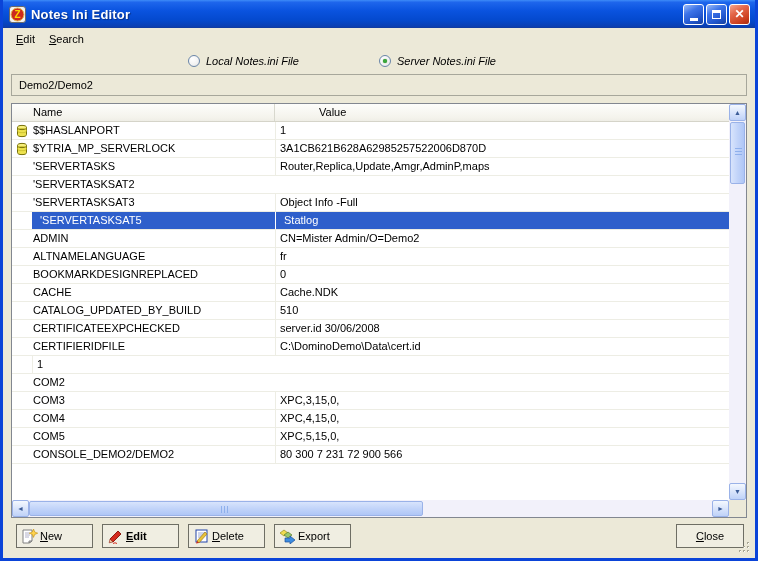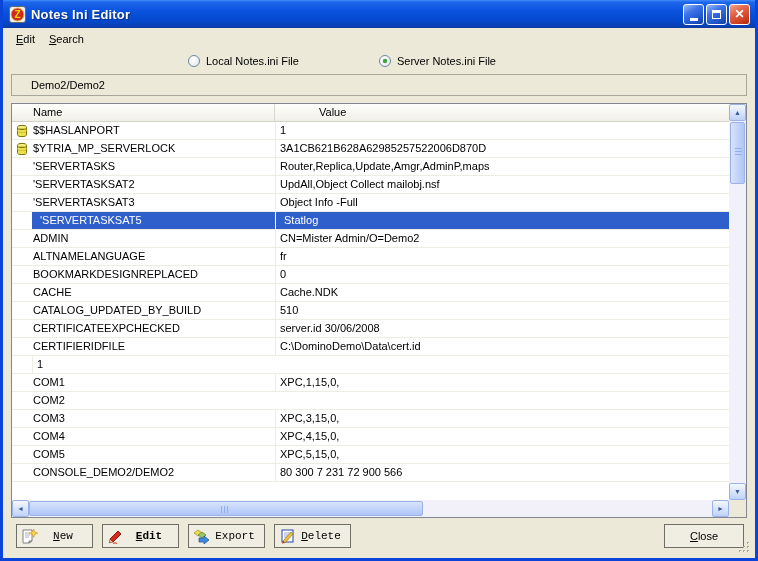--- a/index.html
+++ b/index.html
@@ -24,31 +24,31 @@
   .glyph-max { width:9px; height:9px; border:1px solid #fff; border-top:3px solid #fff; }
   .glyph-x   { color:#fff; font-weight:bold; font-size:12px; line-height:1; }
 
   
   .menubar { height:22px; display:flex; align-items:center; padding-left:6px; }
   .menu-item { padding:2px 7px; cursor:default; }
   .accel { display:inline-block; }
   .accel::first-letter { text-decoration:underline; }
 
   
-  .radio-row { height:22px; display:flex; align-items:center; padding-left:185px; gap:80px; }
+  .radio-row { height:22px; display:flex; align-items:center; padding-left:185px; gap:80px;font-style:italic; }
   .radio-group { display:flex; align-items:center; gap:6px; cursor:default; }
   .radio { width:12px; height:12px; border-radius:50%; border:1px solid #6A86A8;
     background:radial-gradient(circle at 35% 30%, #FFFFFF 0%, #F2F2F2 60%, #DCDCDC 100%);
     position:relative; flex:0 0 auto; }
   .radio-group.checked .radio::after { content:""; position:absolute; left:3px; top:3px;
     width:4px; height:4px; border-radius:50%; background:#3CA83C; box-shadow:0 0 1px #1E7A1E; }
 
   
   .server-box { margin:2px 8px 0 8px; height:22px; border:1px solid #A7A79B;
-    background:#ECE9D8; line-height:20px; padding-left:19px; }
+    background:#ECE9D8; line-height:20px; padding-left:7px; }
 
   
   .table { position:relative; margin:7px 8px 0 8px; height:415px;
     border:1px solid #828790; background:#fff; overflow:hidden; }
   .thead { height:18px; margin-right:17px; display:flex;
     background:linear-gradient(180deg,#FDFDFB 0%,#F4F3EC 80%,#EFEEE6 100%);
     border-bottom:1px solid #D5D4C9; }
   .th { line-height:17px; color:#000; }
   .th-name { width:263px; padding-left:21px; border-right:1px solid #D8D8CE; }
   .th-value { flex:1; padding-left:4px;margin-left:40px; }
@@ -80,23 +80,23 @@
     background:linear-gradient(180deg,#D8E4FC 0%,#C2D4F9 50%,#AFC6F6 100%); }
   .hthumb::after { content:""; position:absolute; top:4px; left:50%; margin-left:-5px; height:7px; width:9px;
     background:repeating-linear-gradient(90deg,#8FB0EC 0 1px,transparent 1px 3px); }
 
   
   .btnbar { margin:6px 11px 0 13px; display:flex; gap:9px; align-items:center; }
   .btn { height:24px; border:1px solid #6E6E64; background:#F0EEE2;
     display:flex; align-items:center; cursor:default; }
   .btn-std { width:77px; }
   .bicon { width:17px; height:16px; margin:0 2px 0 4px; flex:0 0 auto; }
-  .blabel { flex:1; text-align:center; padding-right:6px;font-family:Liberation Mono, monospace; }
+  .blabel { flex:1; padding-right:6px; }
   .bold-label { font-weight:bold; }
-  .btn-close { width:80px; margin-left:auto; justify-content:center;text-align:center; }
+  .btn-close { width:68px; margin-left:auto; justify-content:center;text-align:center; }
 
   .grip { position:absolute; right:4px; bottom:4px; }
 </style>
 </head>
 <body>
 
 <div class="window">
 
   <div class="titlebar">
     <svg class="app-icon" viewBox="0 0 17 17">
@@ -167,21 +167,20 @@
     <span class="cell-value">3A1CB621B628A62985257522006D870D</span>
   </div>
         <div class="trow">
     <span class="cell-icon"></span>
     <span class="cell-name">'SERVERTASKS</span>
     <span class="cell-value">Router,Replica,Update,Amgr,AdminP,maps</span>
   </div>
         <div class="trow">
     <span class="cell-icon"></span>
     <span class="cell-name">'SERVERTASKSAT2</span>
-    <span class="cell-value">UpdAll,Object Collect mailobj.nsf</span>
   </div>
         <div class="trow">
     <span class="cell-icon"></span>
     <span class="cell-name">'SERVERTASKSAT3</span>
     <span class="cell-value">Object Info -Full</span>
   </div>
         <div class="trow selected">
     <span class="cell-icon"></span>
     <span class="cell-name">'SERVERTASKSAT5</span>
     <span class="cell-value">Statlog</span>
@@ -217,25 +216,20 @@
     <span class="cell-value">server.id 30/06/2008</span>
   </div>
         <div class="trow">
     <span class="cell-icon"></span>
     <span class="cell-name">CERTIFIERIDFILE</span>
     <span class="cell-value">C:\DominoDemo\Data\cert.id</span>
   </div>
         <div class="trow">
     <span class="cell-icon"></span>
     <span class="cell-value">1</span>
-  </div>
-        <div class="trow">
-    <span class="cell-icon"></span>
-    <span class="cell-name">COM1</span>
-    <span class="cell-value">XPC,1,15,0,</span>
   </div>
         <div class="trow">
     <span class="cell-icon"></span>
     <span class="cell-name">COM2</span>
   </div>
         <div class="trow">
     <span class="cell-icon"></span>
     <span class="cell-name">COM3</span>
     <span class="cell-value">XPC,3,15,0,</span>
   </div>
@@ -282,34 +276,34 @@
     <div class="btn btn-std">
       <svg class="bicon" viewBox="0 0 17 16">
         <path d="M3 11 L11 3 L14 6 L6 14 Z" fill="#D42B1E" stroke="#8E1B10"></path>
         <path d="M3 11 L6 14 L2.2 14.8 Z" fill="#F0C9A0" stroke="#8E1B10" stroke-width="0.6"></path>
         <path d="M6 15.5 q2 -1.5 4 0" stroke="#D42B1E" stroke-width="1" fill="none"></path>
       </svg>
       <span class="blabel accel bold-label">Edit</span>
     </div>
     <div class="btn btn-std">
       <svg class="bicon" viewBox="0 0 17 16">
-        <path d="M5 2 l4 3 -4 3 -4 -3 z" fill="#F0DC50" stroke="#9A8A1E" stroke-width="0.7"></path>
-        <path d="M9 4 l4 3 -4 3 -4 -3 z" fill="#9AC86A" stroke="#5A7A2E" stroke-width="0.7"></path>
-        <path d="M6 10 h5 v-2 l5 4 -5 4 v-2 h-5 z" fill="#3C8CE0" stroke="#1E4E9A" stroke-width="0.7"></path>
-      </svg>
-      <span class="blabel">Export</span>
-    </div>
-    <div class="btn btn-std">
-      <svg class="bicon" viewBox="0 0 17 16">
         <rect x="3" y="2" width="11" height="12" fill="#FFFFFF" stroke="#2244AA"></rect>
         <path d="M5 5 h7 M5 7 h7 M5 9 h5" stroke="#9AA8D8" stroke-width="1"></path>
         <path d="M4 13 L12 4 L14 6 L6 15 Z" fill="#E8C23A" stroke="#8E6B10" stroke-width="0.6"></path>
         <path d="M4 13 L6 15 L3 15.6 Z" fill="#D42B1E"></path>
       </svg>
       <span class="blabel accel">Delete</span>
+    </div>
+    <div class="btn btn-std">
+      <svg class="bicon" viewBox="0 0 17 16">
+        <path d="M5 2 l4 3 -4 3 -4 -3 z" fill="#F0DC50" stroke="#9A8A1E" stroke-width="0.7"></path>
+        <path d="M9 4 l4 3 -4 3 -4 -3 z" fill="#9AC86A" stroke="#5A7A2E" stroke-width="0.7"></path>
+        <path d="M6 10 h5 v-2 l5 4 -5 4 v-2 h-5 z" fill="#3C8CE0" stroke="#1E4E9A" stroke-width="0.7"></path>
+      </svg>
+      <span class="blabel">Export</span>
     </div>
     <div class="btn btn-close">
       <span class="accel">Close</span>
     </div>
   </div>
 
   <svg class="grip" width="13" height="13">
     <g fill="#A8A694">
       <rect x="9" y="1" width="2" height="2"></rect>
         <rect x="5" y="5" width="2" height="2"></rect>

